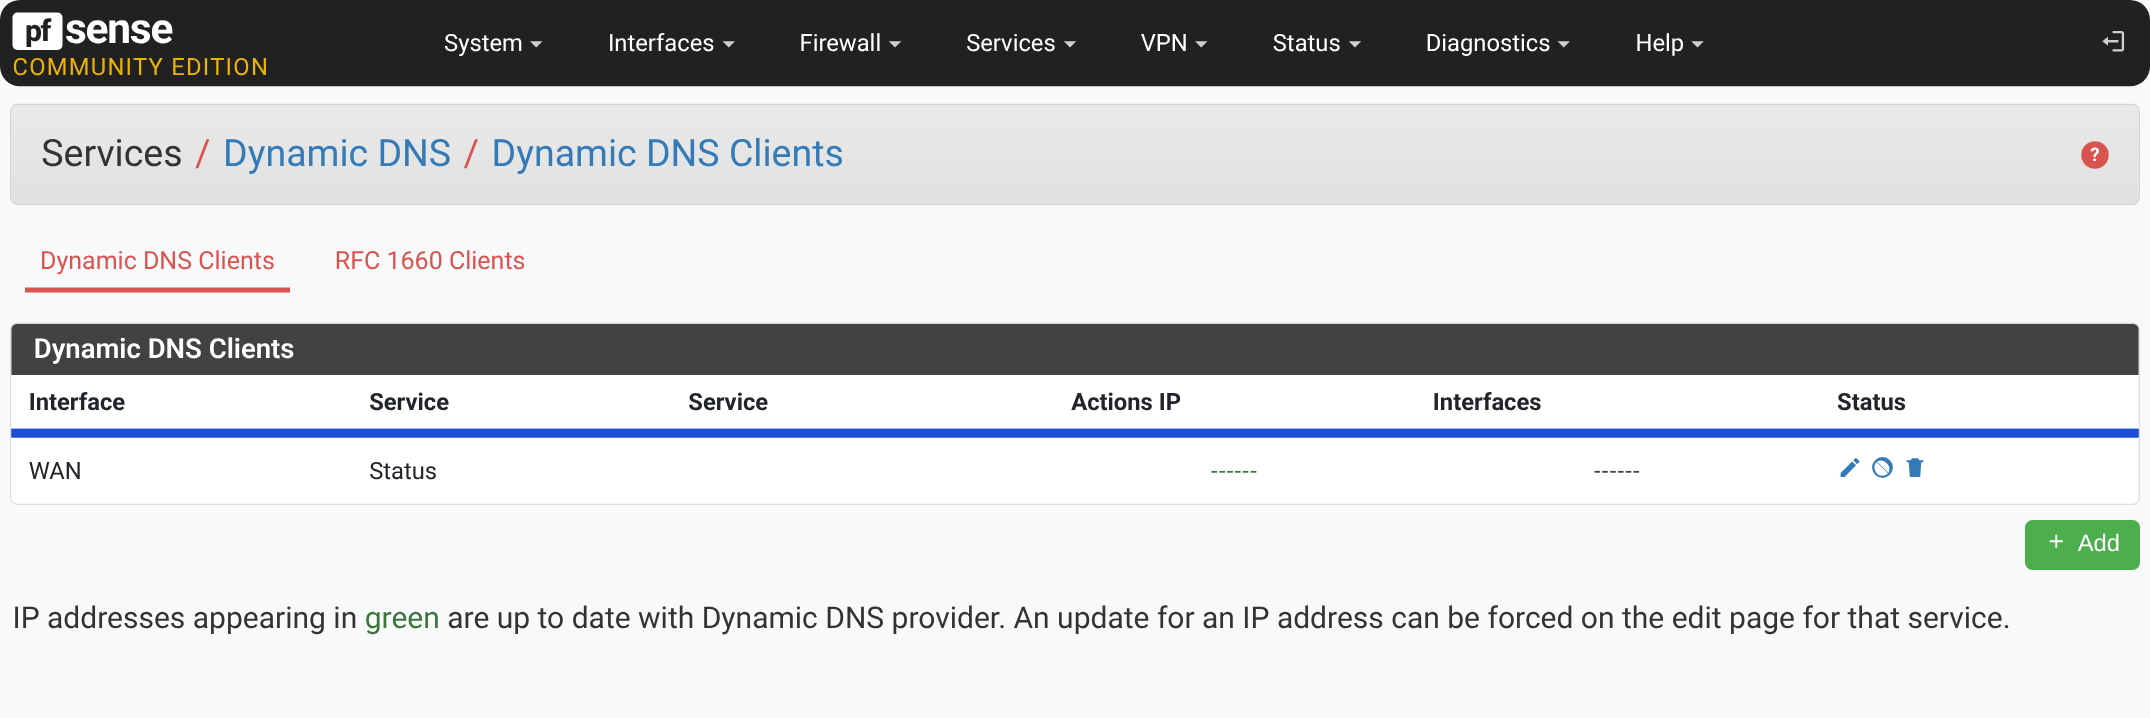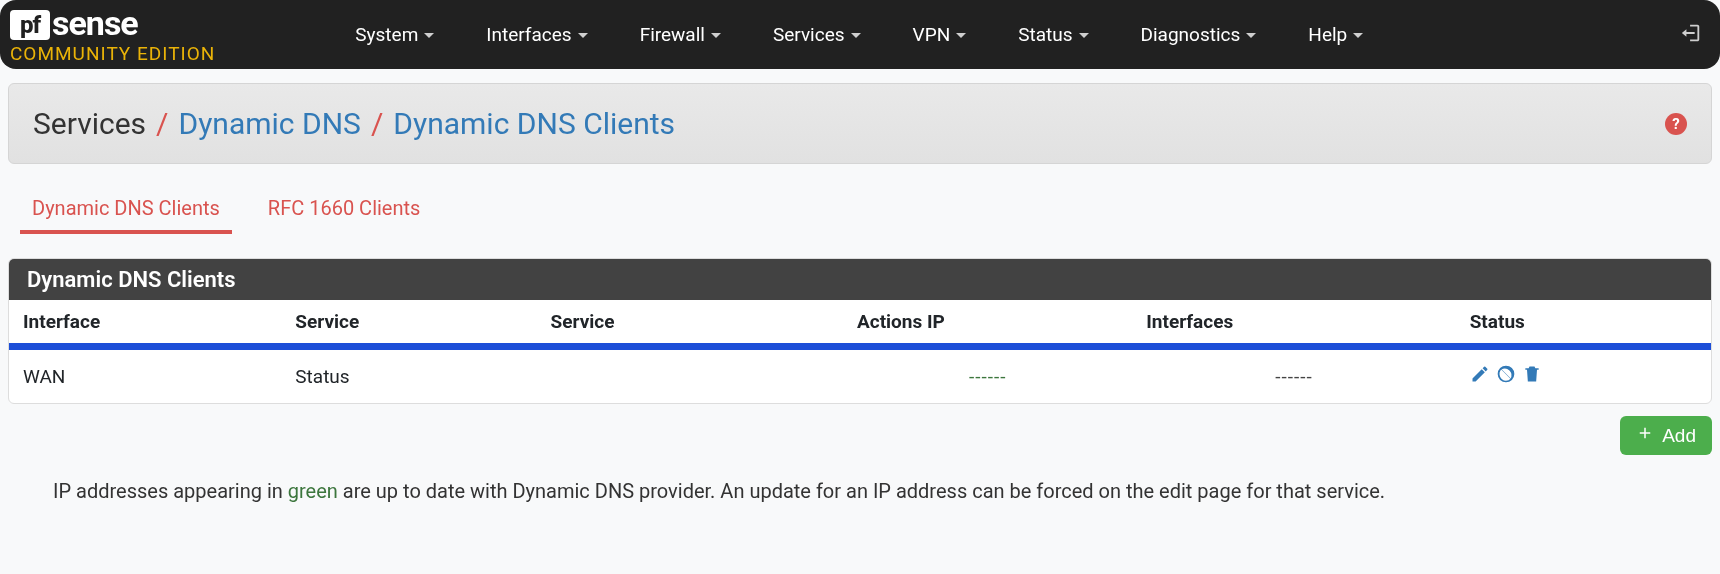--- a/index.html
+++ b/index.html
@@ -137,21 +137,21 @@
   .btn-add {
     background:#4cae4c; color:#fff;
     border:none; border-radius:6px;
     display:inline-flex; align-items:center; gap:8px;
     padding: 8px 16px; font-size:19px;
     cursor:pointer;
   }
   .btn-add svg { width:18px; height:18px; fill:#fff; }
 
   
-  .hint { padding: 24px 2px 0 2px; font-size:20px; color:#333;margin-left:43px; }
+  .hint { padding: 24px 2px 0 2px; font-size:24px; color:#333; }
   .hint .green { color:#3c763d; }
 
   
   col.c-int  { width:16%; }
   col.c-svc  { width:15%; }
   col.c-host { width:18%; }
   col.c-ip   { width:17%; }
   col.c-desc { width:19%; }
   col.c-act  { width:15%; }
 </style>

